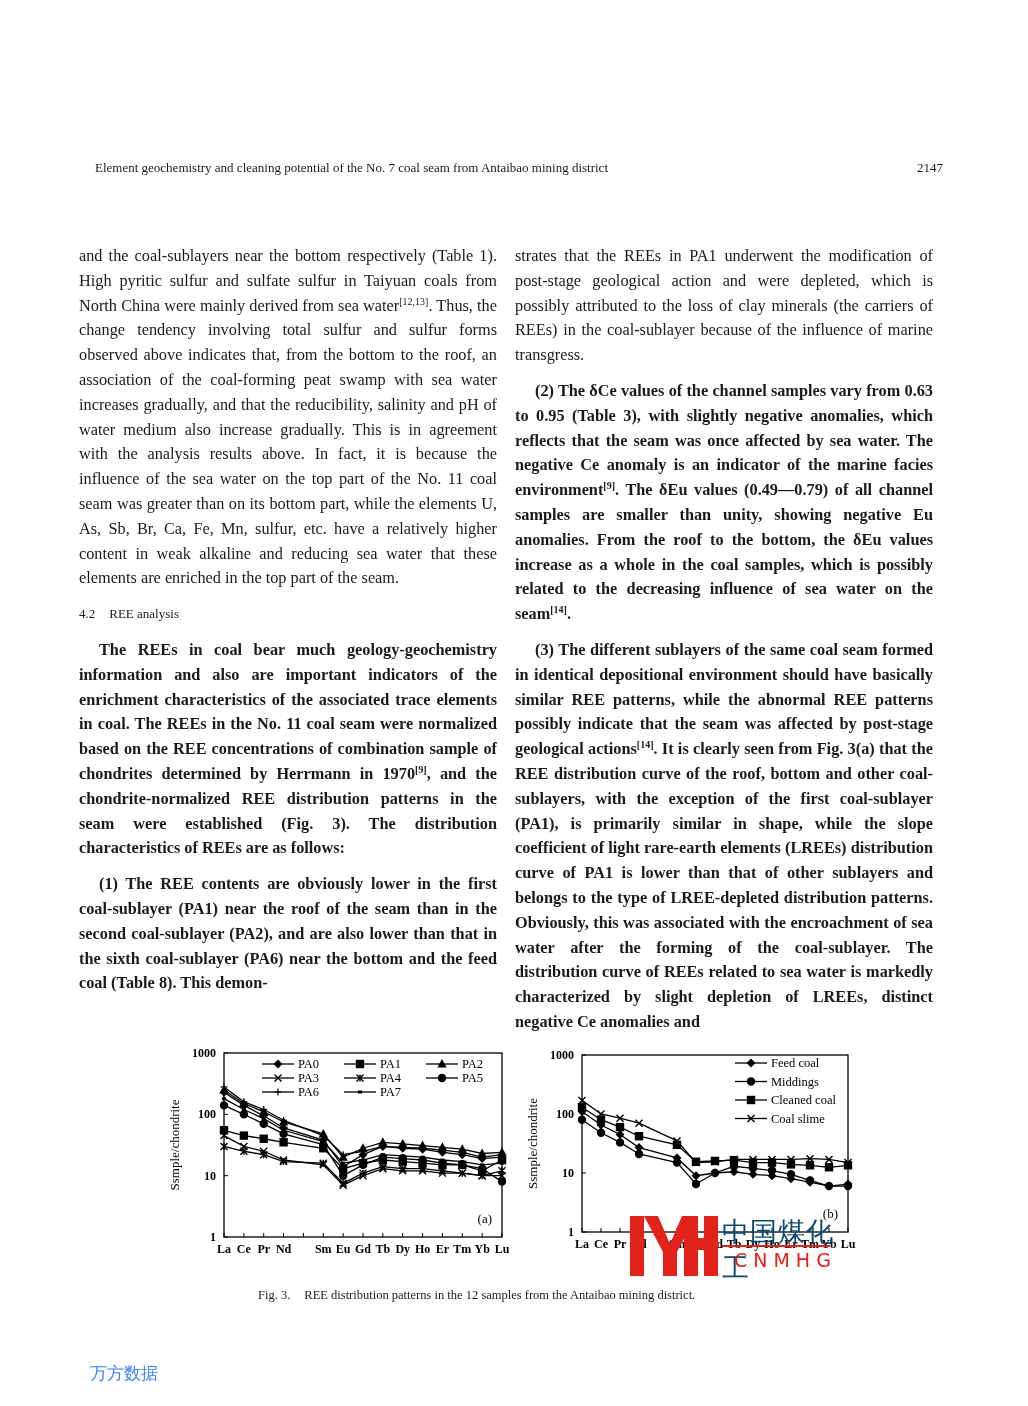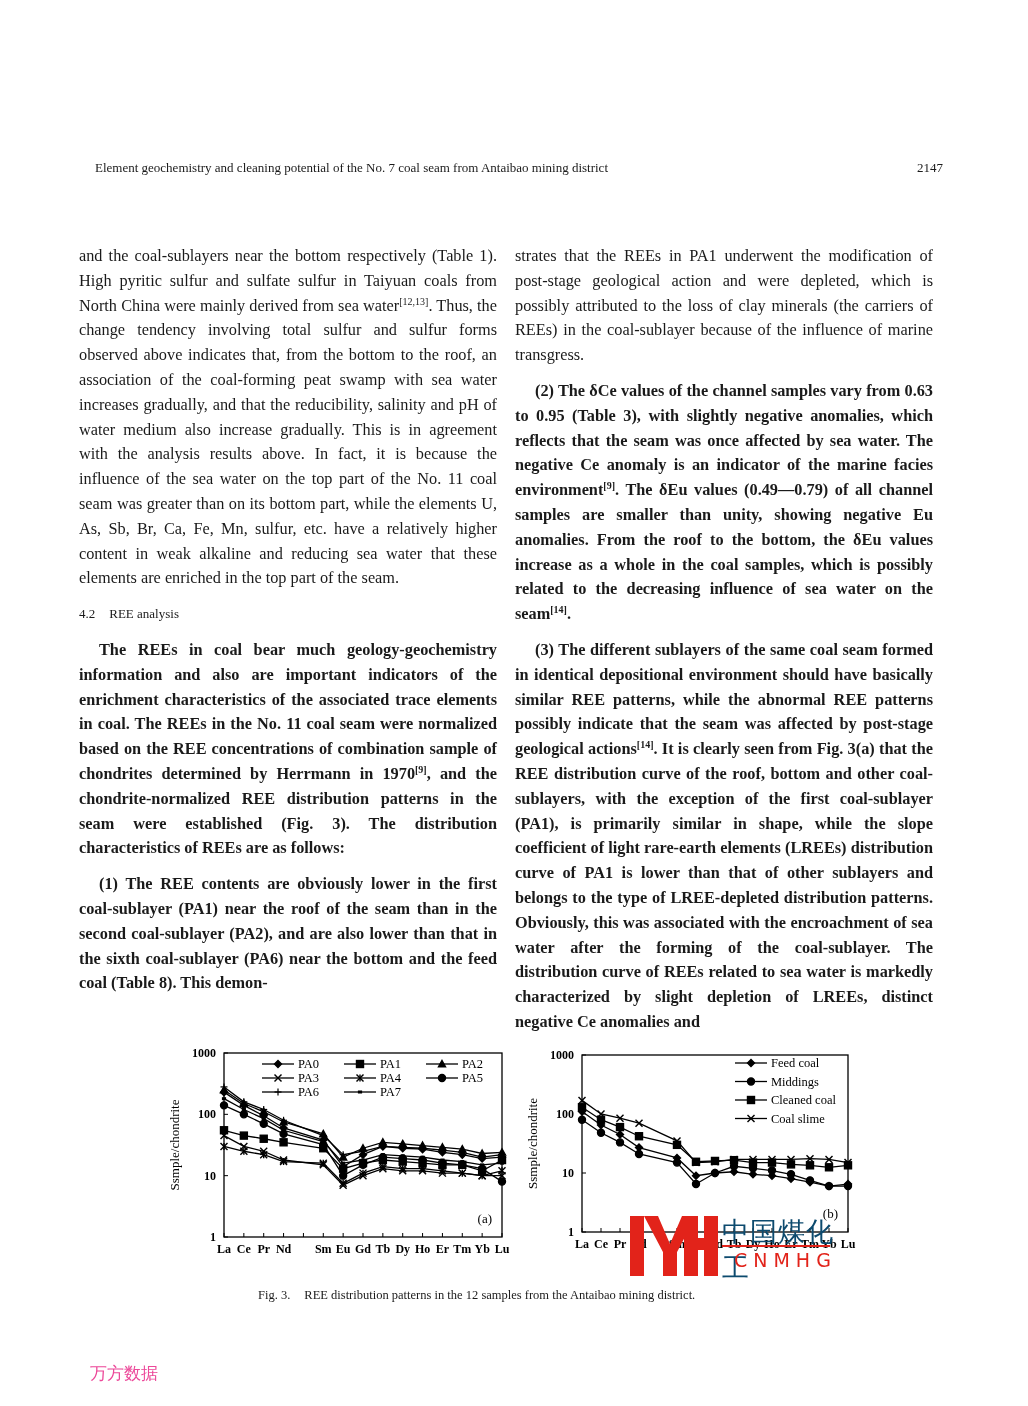--- a/index.html
+++ b/index.html
@@ -15,21 +15,21 @@
   .col p.indent { text-indent: 20px; font-weight: bold; }
   .col p.cont { text-indent: 0; margin-top: 41px; }
   .col h3 { font-size: 13px; font-weight: normal; margin: 0 0 11px 0; }
   .col h3 .num { margin-right: 14px; }
   sup { font-size: 10px; line-height: 0; vertical-align: super; }
   .figure { position: absolute; top: 1040px; left: 150px; width: 720px; height: 235px; }
   .figure svg { position: absolute; top: 0; left: 0; }
   .caption { position: absolute; top: 1288px; left: 258px; font-size: 12.5px; }
   .caption .lbl { margin-right: 14px; }
   .footer-mark { position: absolute; top: 1362px; left: 90px; font-size: 17px;
-                 font-family: Liberation Serif, serif; color: #ec4899; }
+                 font-family: Liberation Serif, serif; color: #3b82f6; }
   .watermark { position: absolute; left: 630px; top: 1214px; width: 210px; height: 62px; }
   .wm-cn { position: absolute; left: 92px; top: 0; font-size: 27px; color: #0c4a6e;
            font-family: Liberation Sans, sans-serif; letter-spacing: 1px; }
   .wm-line { position: absolute; left: 92px; top: 31px; width: 108px; height: 2px; background: #e2231a; }
   .wm-en { position: absolute; left: 92px; top: 35px; font-size: 19px; color: #e2231a;
            font-family: "DejaVu Sans", sans-serif; letter-spacing: 6px; margin-left: 12px; }
 </style>
 </head>
 <body>
 

